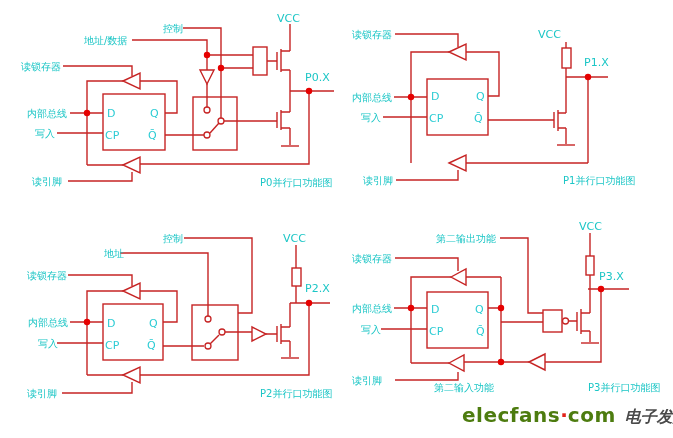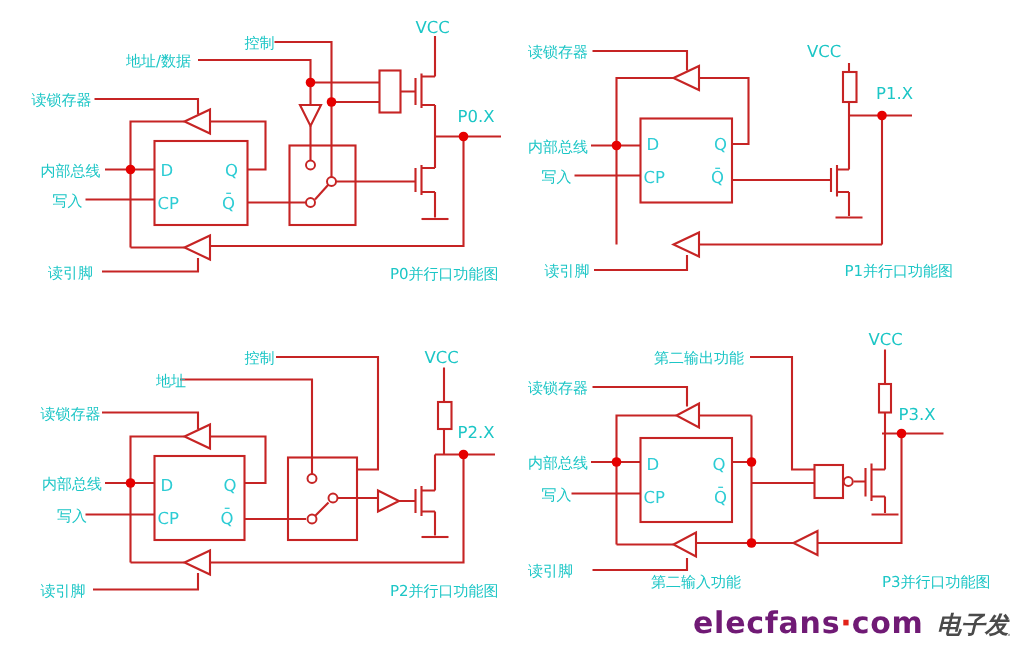--- a/index.html
+++ b/index.html
@@ -9,21 +9,21 @@
   .wire{stroke:#c62424;stroke-width:1.4;fill:none;}
   .box{stroke:#c62424;stroke-width:1.4;fill:none;}
   .tri{stroke:#c62424;stroke-width:1.4;fill:#ffffff;}
   .contact{stroke:#c62424;stroke-width:1.3;fill:#ffffff;}
   .dot{fill:#e60000;stroke:none;}
   .lbl{fill:#1cc6c6;font-size:10px;font-family:"DejaVu Sans", sans-serif;}
   .lat{fill:#2cccd4;font-size:11px;font-family:"DejaVu Sans", sans-serif;}
   .pin{fill:#1cc6c6;font-size:11px;font-family:"DejaVu Sans", sans-serif;}
   .cap{fill:#1cc6c6;font-size:10px;font-family:"DejaVu Sans", sans-serif;}
   #watermark{position:absolute;left:462px;top:403px;white-space:nowrap;}
-  #watermark .brand{color:#701a75;font-weight:bold;font-size:20px;letter-spacing:0.5px;}
+  #watermark .brand{color:#4d7c0f;font-weight:bold;font-size:20px;letter-spacing:0.5px;}
   #watermark .sep{color:#e2231a;font-weight:bold;font-size:20px;}
   #watermark .tagline{color:#4a4a4a;font-style:italic;font-weight:bold;font-size:16px;margin-left:9px;}
 </style>
 </head>
 <body>
 
 <svg width="673" height="438" viewBox="0 0 673 438">
 
   <g>
     <path class="wire" d="

